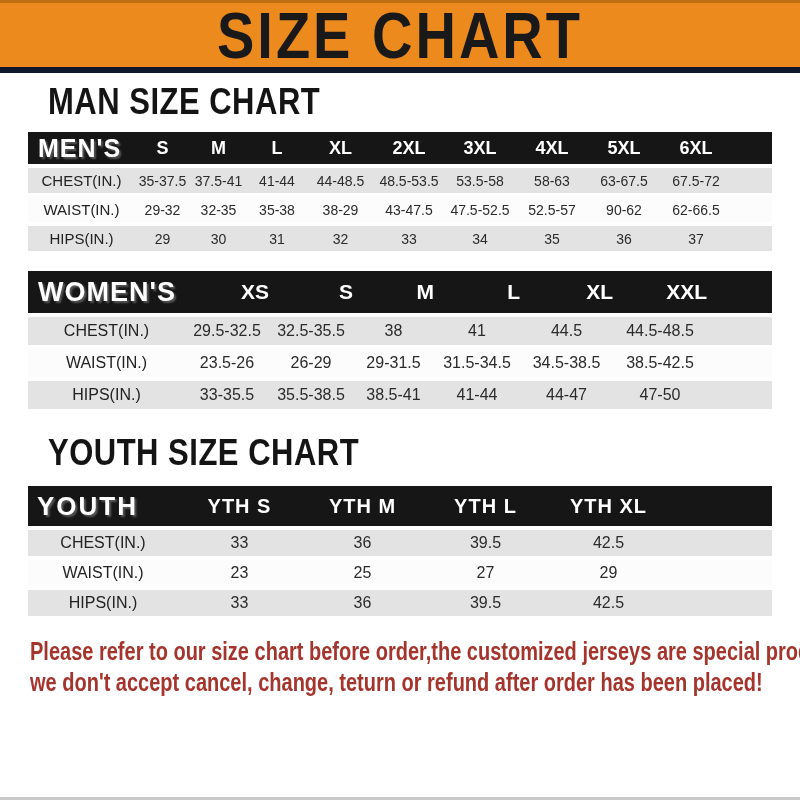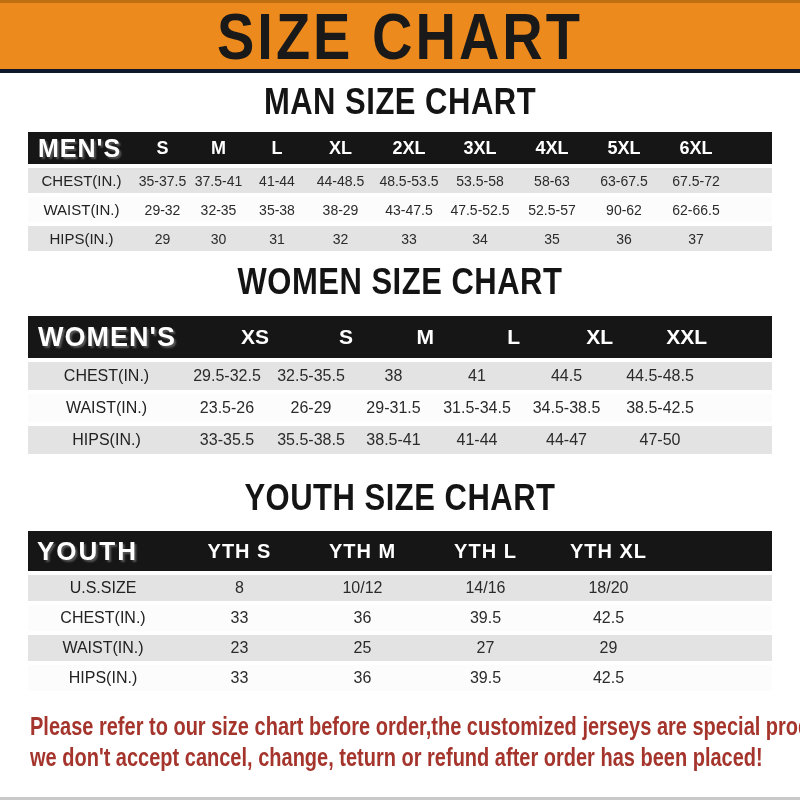--- a/index.html
+++ b/index.html
@@ -9,33 +9,33 @@
     background: #ffffff;
     position: relative;
   }
   .page { width: 800px; height: 800px; position: relative; }
 
   
   .banner {
     height: 73px;
     background: #ED8A1E;
     border-top: 3px solid #C06E12;
-    border-bottom: 4px solid #0f172a;
+    border-bottom: 6px solid #0f172a;
     display: flex; align-items: center; justify-content: center;
   }
   .banner-title {
     font-size: 56px; font-weight: bold; letter-spacing: 3px;
     color: #191919;
     transform: scaleY(1.15);
     display: inline-block;
     white-space: nowrap;
   }
 
   
-  .section-heading { text-align: center; }
+  .section-heading { text-align: left; padding-left: 48px; }
   .section-heading .ht {
     display: inline-block;
     font-size: 31px; font-weight: bold; letter-spacing: 0.5px;
     color: #141414;
     transform: scaleY(1.18);
     white-space: nowrap;
   }
   .h-man   { margin-top: 11px; }
   .h-women { margin-top: 9px; }
   .h-youth { margin-top: 22px; }
@@ -179,23 +179,20 @@
         <td>33</td>
         <td>34</td>
         <td>35</td>
         <td>36</td>
         <td>37</td>
         <td></td>
       </tr>
     </tbody>
   </table>
 
-  <div class="section-heading h-women">
-    <span class="ht">WOMEN SIZE CHART</span>
-  </div>
 
   <table class="size-table women">
     <colgroup>
       <col style="width:157px">
         <col style="width:84px">
         <col style="width:84px">
         <col style="width:81px">
       <col style="width:86px">
         <col style="width:93px">
         <col style="width:94px">
@@ -265,28 +262,20 @@
         <th class="corner">YOUTH</th>
         <th>YTH S</th>
         <th>YTH M</th>
         <th>YTH L</th>
         <th>YTH XL</th>
         <th></th>
       </tr>
     </thead>
     <tbody>
       <tr>
-        <td class="rowlabel">U.S.SIZE</td>
-        <td>8</td>
-        <td>10/12</td>
-        <td>14/16</td>
-        <td>18/20</td>
-        <td></td>
-      </tr>
-      <tr>
         <td class="rowlabel">CHEST(IN.)</td>
         <td>33</td>
         <td>36</td>
         <td>39.5</td>
         <td>42.5</td>
         <td></td>
       </tr>
       <tr>
         <td class="rowlabel">WAIST(IN.)</td>
         <td>23</td>

